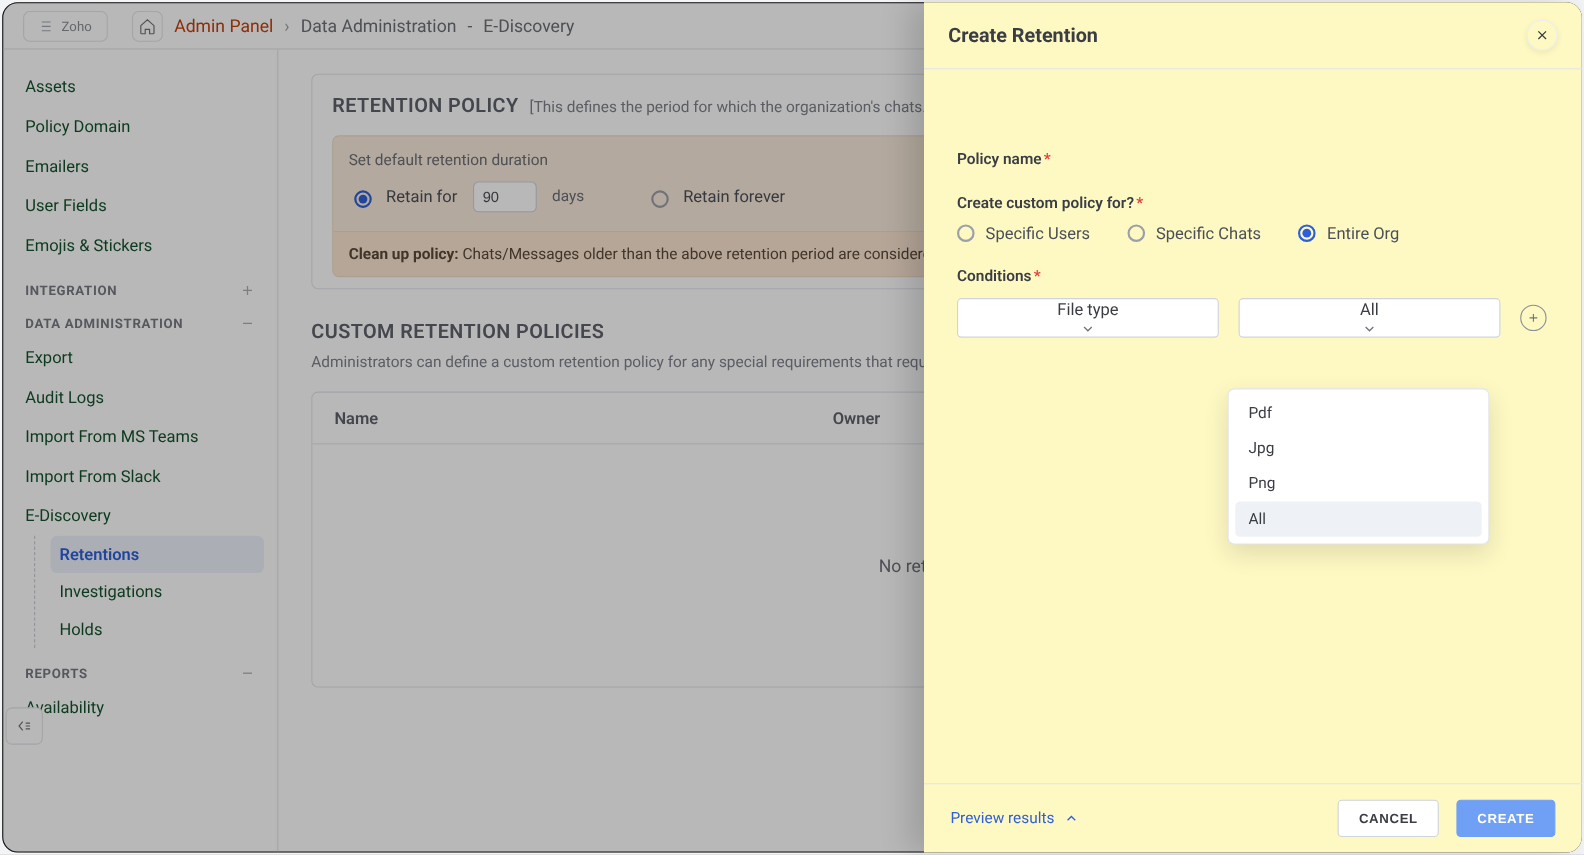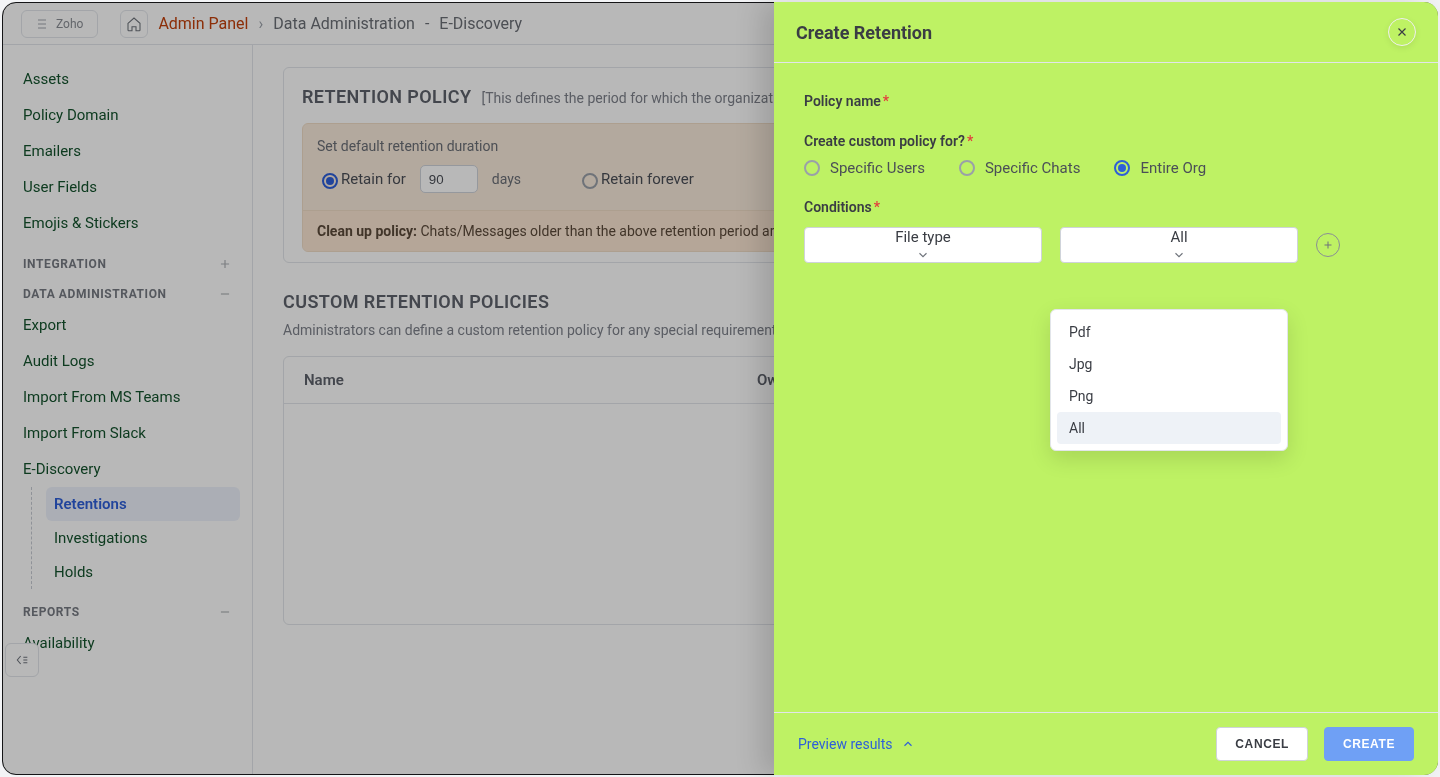--- a/index.html
+++ b/index.html
@@ -56,38 +56,38 @@
   .tree .side-item{height:34px}
   .side-item.active{background:#EEF2FB;color:var(--accent-2);font-weight:600;}
 
   
   .panel{border:1px solid var(--line);border-radius:6px;padding:18px 18px 0;}
   .panel h2{margin:0;font-size:18px;letter-spacing:0.4px;color:#5E626B;font-weight:600;}
   .panel .sub{color:#7E828B;font-size:14px;margin-left:10px}
   .retention-band{margin-top:16px;border:1px solid var(--warm-line);background:var(--warm);border-radius:6px;}
   .band-row{display:flex;align-items:center;gap:14px;padding:14px 14px 10px;}
   .band-row .label{color:#6B6F76;font-size:14px}
-  .band-row .radio{display:flex;align-items:center;color:#4B4F57;font-size:15px;}
+  .band-row .radio{display:flex;align-items:center;gap:10px;color:#4B4F57;font-size:15px;}
   .band-row input[type="number"]{width:58px;height:28px;border:1px solid var(--line-2);border-radius:5px;background:#fff;padding:0 8px;color:#4B4F57;}
   .save-btn{height:30px;padding:0 18px;border-radius:4px;background:#9FB9F2;color:#fff;border:none;font-weight:600;}
   .cleanup{background:var(--warn-bg);border-top:1px solid var(--warm-line);padding:12px 14px;color:#5B4A3A;font-size:14px;border-radius:0 0 6px 6px;}
 
   .section-title{margin-top:28px;color:#5F636C;font-weight:600;font-size:18px;letter-spacing:.4px;}
   .body-text{color:#7E828B;font-size:14px;margin-top:10px}
   .table{margin-top:18px;border:1px solid var(--line);border-radius:6px;min-height:260px;}
   .thead{display:grid;grid-template-columns:1fr 1fr 220px;border-bottom:1px solid var(--line);}
   .thead .th{padding:14px 20px;color:#5E626B;font-weight:600;font-size:15px;}
   .empty{display:flex;align-items:center;justify-content:center;color:#6B6F76;height:220px;}
 
   
   .collapse-tab{position:absolute;left:2px;top:640px;width:34px;height:34px;border:1px solid var(--line);border-radius:6px;background:#fff;display:flex;align-items:center;justify-content:center;color:#6E737B;}
 
   
   .scrim{position:absolute;inset:2px;border-radius:14px;background:var(--shadow);}
-  .drawer{position:absolute;top:2px;right:2px;bottom:2px;width:664px;background:#bef264;border-top-right-radius:14px;border-bottom-right-radius:14px;display:flex;flex-direction:column;z-index:10;box-shadow:-12px 0 28px rgba(0,0,0,.15);}
+  .drawer{position:absolute;top:2px;right:2px;bottom:2px;width:598px;background:#fef9c3;border-top-right-radius:14px;border-bottom-right-radius:14px;display:flex;flex-direction:column;z-index:10;box-shadow:-12px 0 28px rgba(0,0,0,.15);gap:44px;}
   .drawer .hdr{display:flex;align-items:center;justify-content:space-between;padding:16px 22px;border-bottom:1px solid var(--line);}
   .drawer .hdr h3{margin:0;font-size:18px;font-weight:700;color:#3A3D44;}
   .x-btn{width:28px;height:28px;border-radius:50%;display:flex;align-items:center;justify-content:center;border:1px solid #EEE;box-shadow:0 2px 6px rgba(0,0,0,.08);}
   .drawer .body{padding:18px 30px 0;position:relative;flex:1;overflow:auto;}
   .drawer .footer{display:flex;align-items:center;justify-content:space-between;padding:14px 24px;border-top:1px solid var(--line);}
   .field-label{font-size:14px;color:#3A3D44;font-weight:600;margin-top:12px;}
   .req{color:#E23E3E;margin-left:2px}
   .txt{height:36px;width:100%;border:1px solid var(--line-2);border-radius:4px;padding:0 12px;color:#3A3D44;font-size:15px;margin-top:8px;}
   .radio-row{display:flex;gap:34px;margin-top:10px;}
   .radio-row label{display:flex;align-items:center;gap:10px;color:#4B4F57;font-size:15px;}

